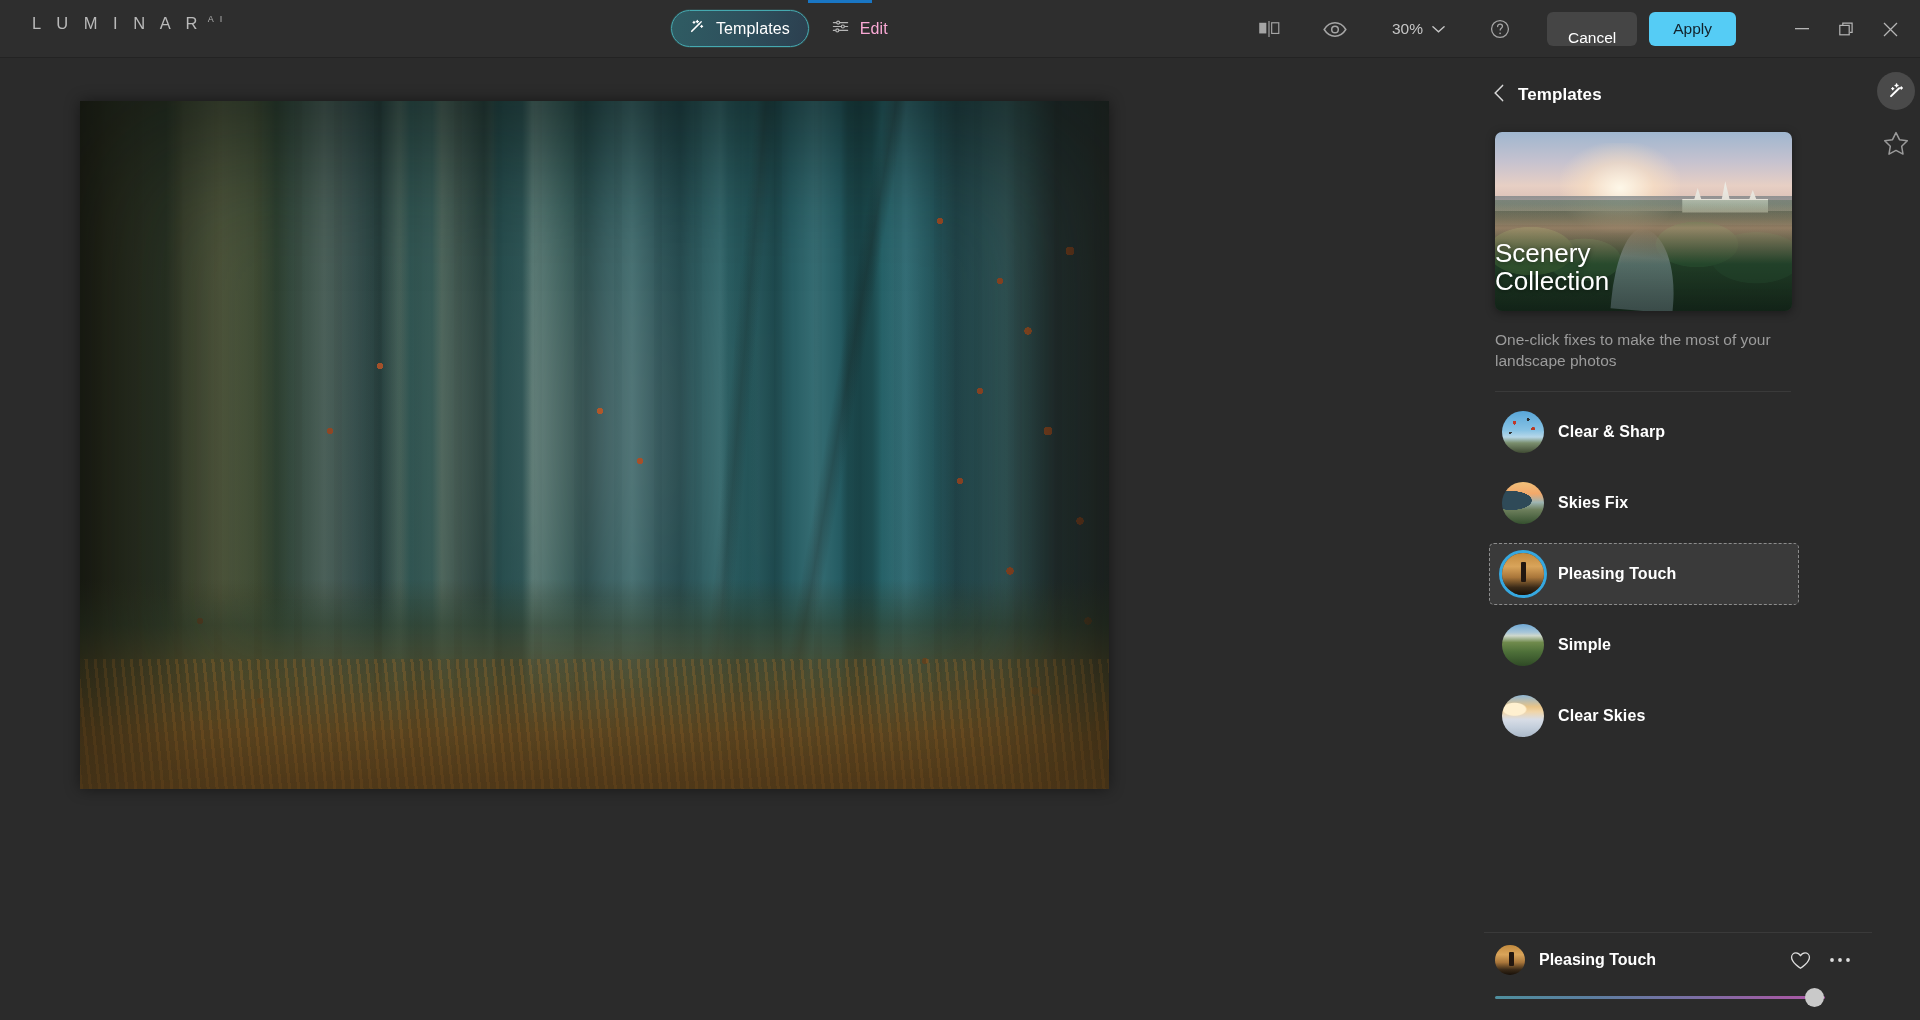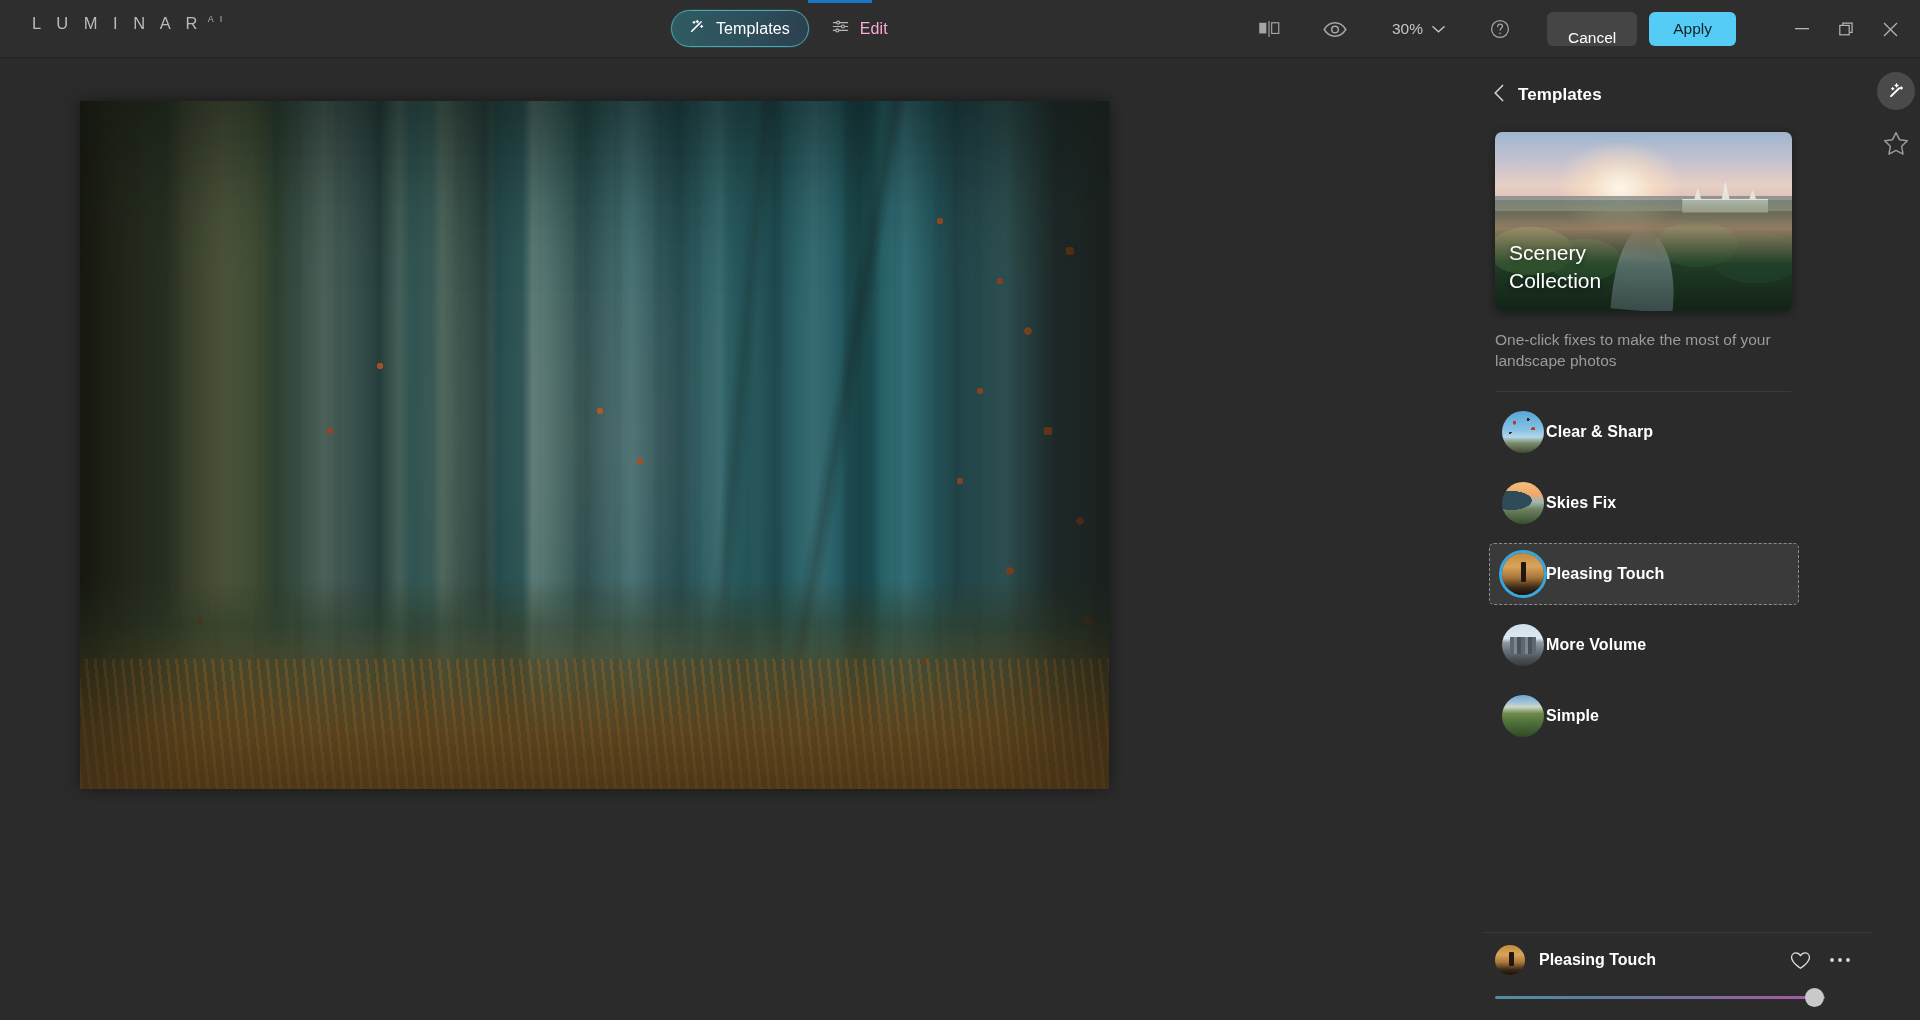--- a/index.html
+++ b/index.html
@@ -254,37 +254,37 @@
     position: absolute; left: 40%; bottom: 0; width: 62px; height: 46%;
     background: linear-gradient(180deg, rgba(150,176,176,.0) 0%, rgba(132,162,160,.75) 35%, rgba(112,142,140,.85) 100%);
     border-radius: 40% 60% 0 0 / 90% 90% 0 0;
     transform: rotate(5deg);
   }
   #cc-scrim {
     position: absolute; inset: 0;
     background: linear-gradient(180deg, rgba(0,0,0,0) 40%, rgba(0,0,0,.22) 72%, rgba(0,0,0,.42) 100%);
   }
   #cc-title {
-    position: absolute; left: 14px; bottom: 16px;
-    color: #ffffff; font-size: 21px; line-height: 28px; font-weight: 400;
+    position: absolute; left: 0; bottom: 16px;
+    color: #ffffff; font-size: 26px; line-height: 28px; font-weight: 400;
     text-shadow: 0 1px 5px rgba(0,0,0,.55);
   }
   #cc-desc {
     margin: 18px 0 0 11px; width: 300px;
     color: #9b9b9b; font-size: 15.5px; line-height: 21px;
   }
 
   .divider {
     margin: 20px 0 0 11px; width: 296px; height: 1px; background: #3a3a3a;
   }
 
   #tmpl-list { margin-top: 2px; }
   .tmpl-row {
     position: relative;
-    display: flex; align-items: center; gap: 2px;
+    display: flex; align-items: center; gap: 14px;
     height: 62px; margin: 9px 0 0 5px; width: 310px;
     padding-left: 13px;
     border-radius: 5px;
     cursor: pointer;
   }
   .tmpl-row.selected {
     background: #3a3a3a;
     outline: 1px dashed #8c8c8c;
     outline-offset: -1px;
   }
@@ -527,30 +527,30 @@
       <div class="tmpl-row">
         <div class="thumb th-fastfix"></div>
         <div class="tmpl-label">Skies Fix</div>
       </div>
 
       <div class="tmpl-row selected">
         <div class="thumb th-lighthouse"></div>
         <div class="tmpl-label">Pleasing Touch</div>
       </div>
 
-      <div class="tmpl-row">
-        <div class="thumb th-city"></div>
-        <div class="tmpl-label">More Volume</div>
-      </div>
 
       <div class="tmpl-row">
         <div class="thumb th-simple"></div>
         <div class="tmpl-label">Simple</div>
       </div>
 
+      <div class="tmpl-row">
+        <div class="thumb th-clearskies"></div>
+        <div class="tmpl-label">Clear Skies</div>
+      </div>
     </div>
 
     <div id="applied-bar">
       <div id="ab-row">
         <div id="ab-thumb" class="th-lighthouse"></div>
         <div id="ab-name">Pleasing Touch</div>
         <div id="ab-actions">
           <div class="ab-ico">
             <svg width="21" height="19" viewBox="0 0 22 20" fill="none" stroke="#dcdcdc" stroke-width="1.4">
               <path d="M11 18.2S1.6 12.3 1.6 6.6C1.6 3.9 3.7 2 6.2 2c2 0 3.7 1.2 4.8 3 1.1-1.8 2.8-3 4.8-3 2.5 0 4.6 1.9 4.6 4.6 0 5.7-9.4 11.6-9.4 11.6z" stroke-linejoin="round"></path>

